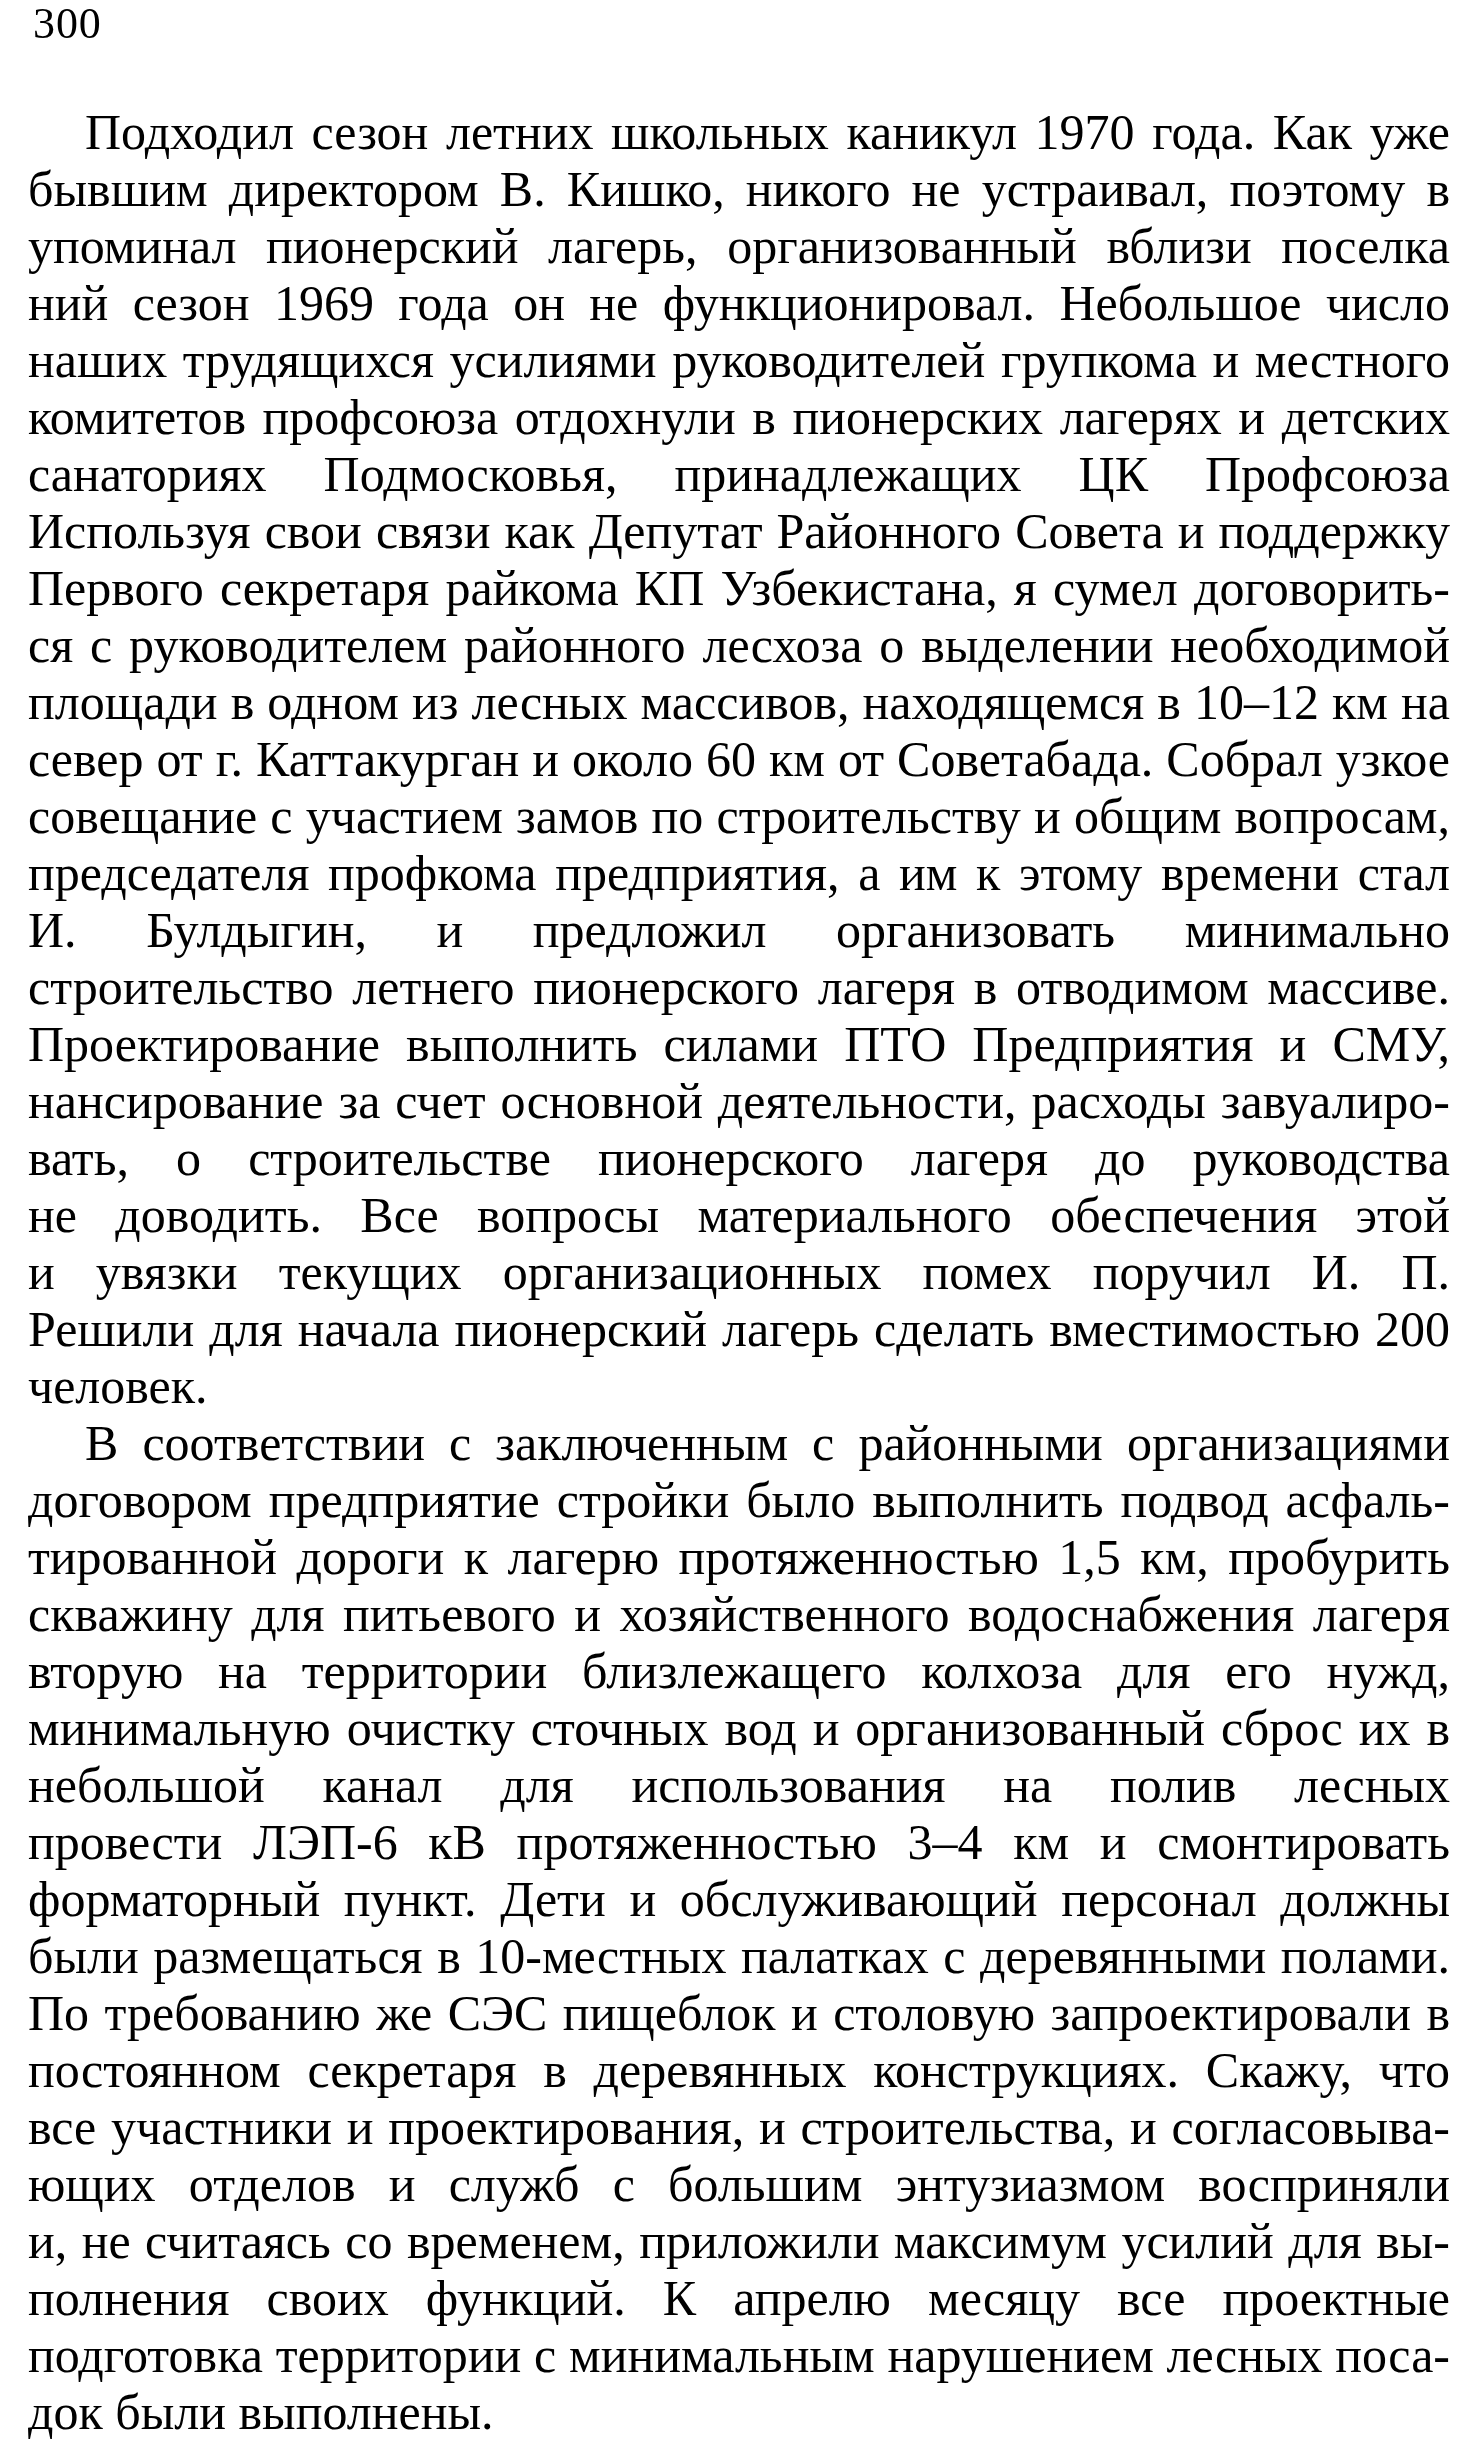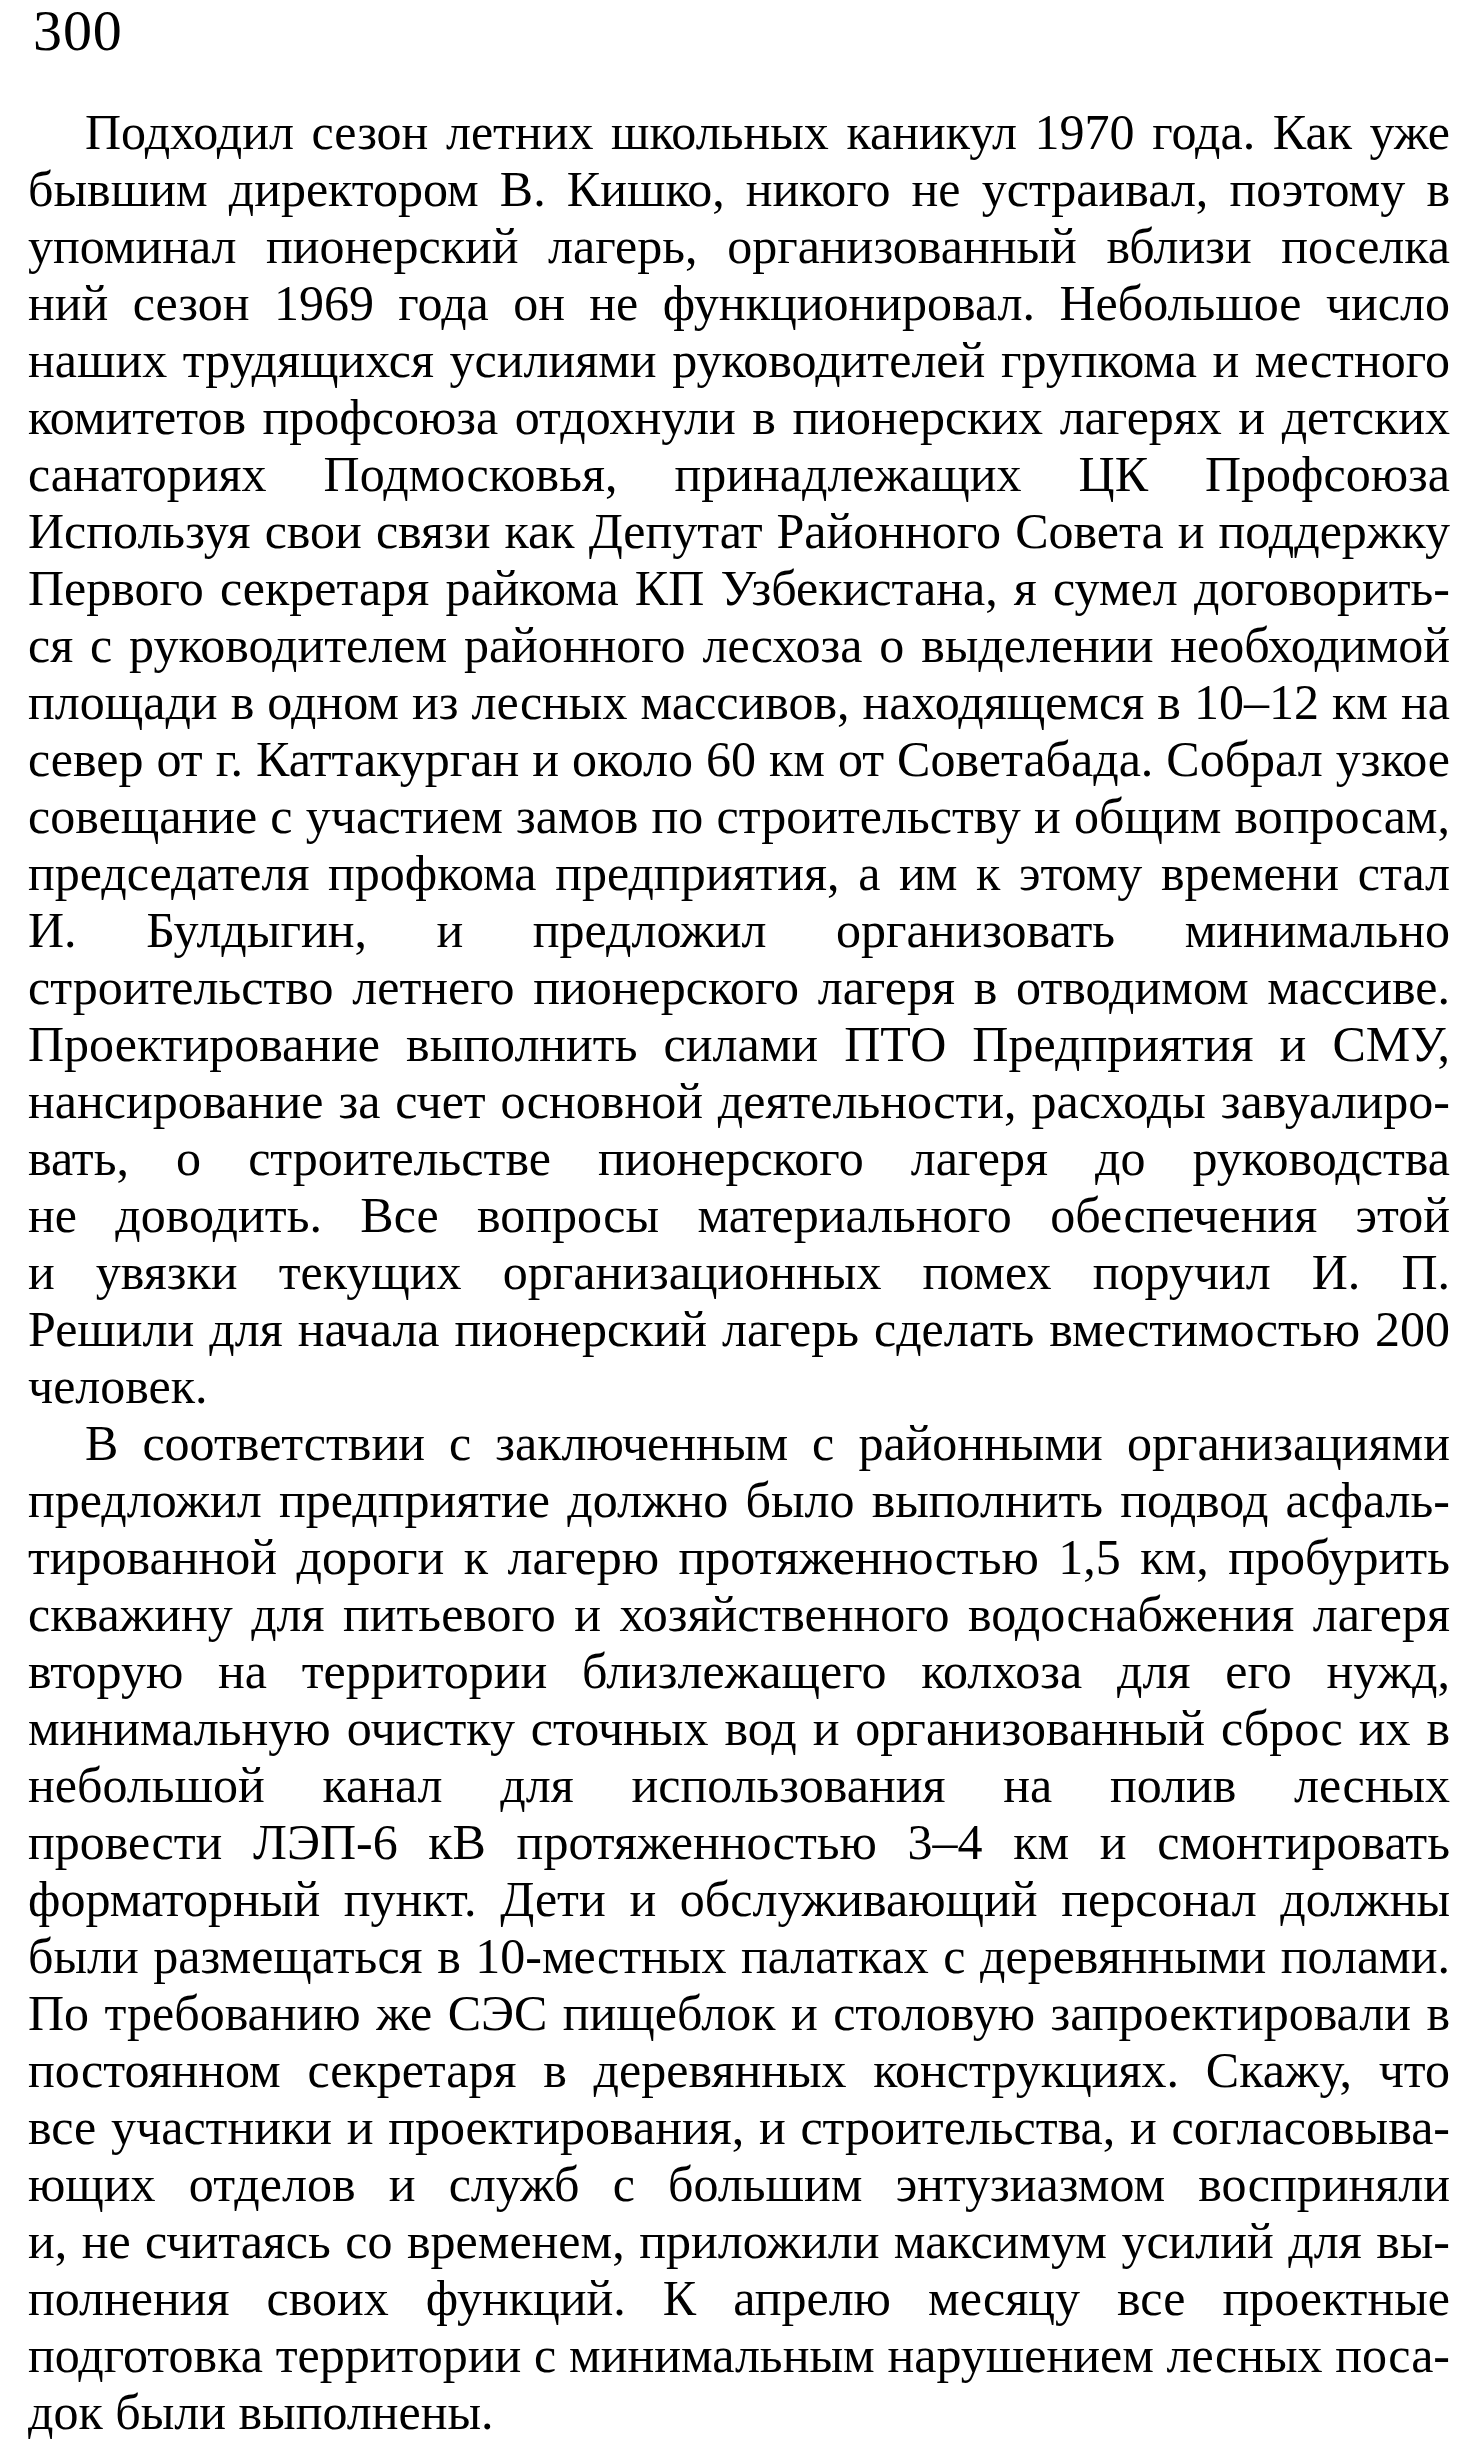--- a/index.html
+++ b/index.html
@@ -12,21 +12,21 @@
     position: relative;
     background: #ffffff;
     color: #000000;
     font-family: "Liberation Serif", "DejaVu Serif", serif;
     overflow: hidden;
   }
   .page-number {
     position: absolute;
     left: 33px;
     top: 1.9px;
-    font-size: 58px;
+    font-size: 44px;
     line-height: 1;
     letter-spacing: 0.9px;
   }
   .text-block {
     position: absolute;
     left: 28px;
     top: 104px;
     width: 1422px;
     font-size: 50px;
     line-height: 57px;
@@ -71,21 +71,21 @@
     <div class="line just">И. Булдыгин, и предложил организовать минимально необходимое</div>
     <div class="line just">строительство летнего пионерского лагеря в отводимом массиве.</div>
     <div class="line just">Проектирование выполнить силами ПТО Предприятия и СМУ, фи-</div>
     <div class="line just">нансирование за счет основной деятельности, расходы завуалиро-</div>
     <div class="line just">вать, о строительстве пионерского лагеря до руководства комбината</div>
     <div class="line just">не доводить. Все вопросы материального обеспечения этой стройки</div>
     <div class="line just">и увязки текущих организационных помех поручил И. П. Захарову.</div>
     <div class="line just">Решили для начала пионерский лагерь сделать вместимостью 200</div>
     <div class="line last">человек.</div>
     <div class="line indent just">В соответствии с заключенным с районными организациями</div>
-    <div class="line just">предложил предприятие должно было выполнить подвод асфаль-</div>
+    <div class="line just">договором предприятие стройки было выполнить подвод асфаль-</div>
     <div class="line just">тированной дороги к лагерю протяженностью 1,5 км, пробурить</div>
     <div class="line just">скважину для питьевого и хозяйственного водоснабжения лагеря и</div>
     <div class="line just">вторую на территории близлежащего колхоза для его нужд, создать</div>
     <div class="line just">минимальную очистку сточных вод и организованный сброс их в</div>
     <div class="line just">небольшой канал для использования на полив лесных насаждений,</div>
     <div class="line just">провести ЛЭП-6 кВ протяженностью 3–4 км и смонтировать транс-</div>
     <div class="line just">форматорный пункт. Дети и обслуживающий персонал должны</div>
     <div class="line just">были размещаться в 10-местных палатках с деревянными полами.</div>
     <div class="line just">По требованию же СЭС пищеблок и столовую запроектировали в</div>
     <div class="line just">постоянном секретаря в деревянных конструкциях. Скажу, что</div>

